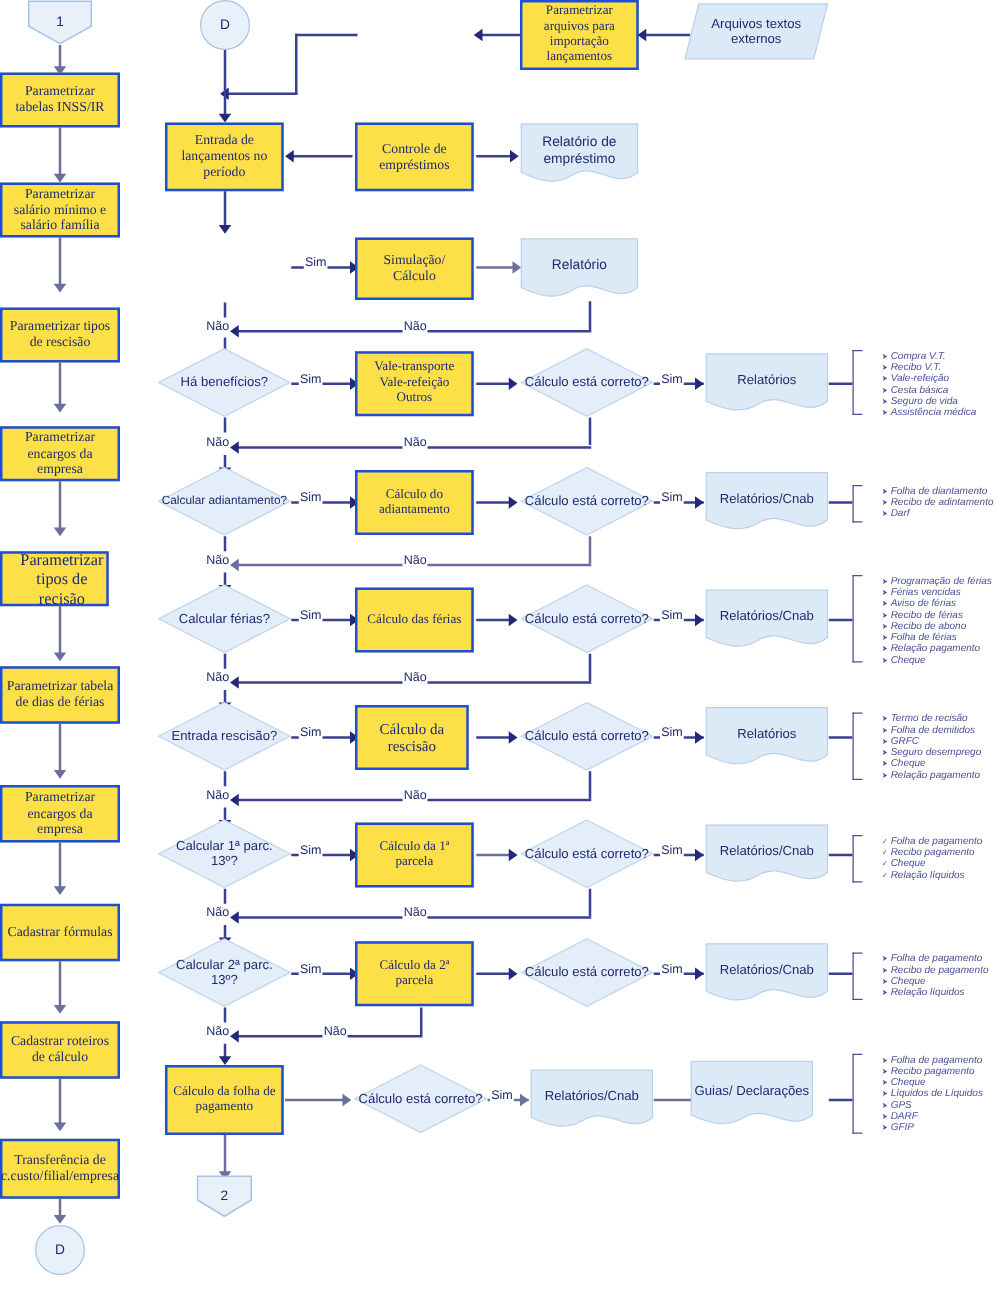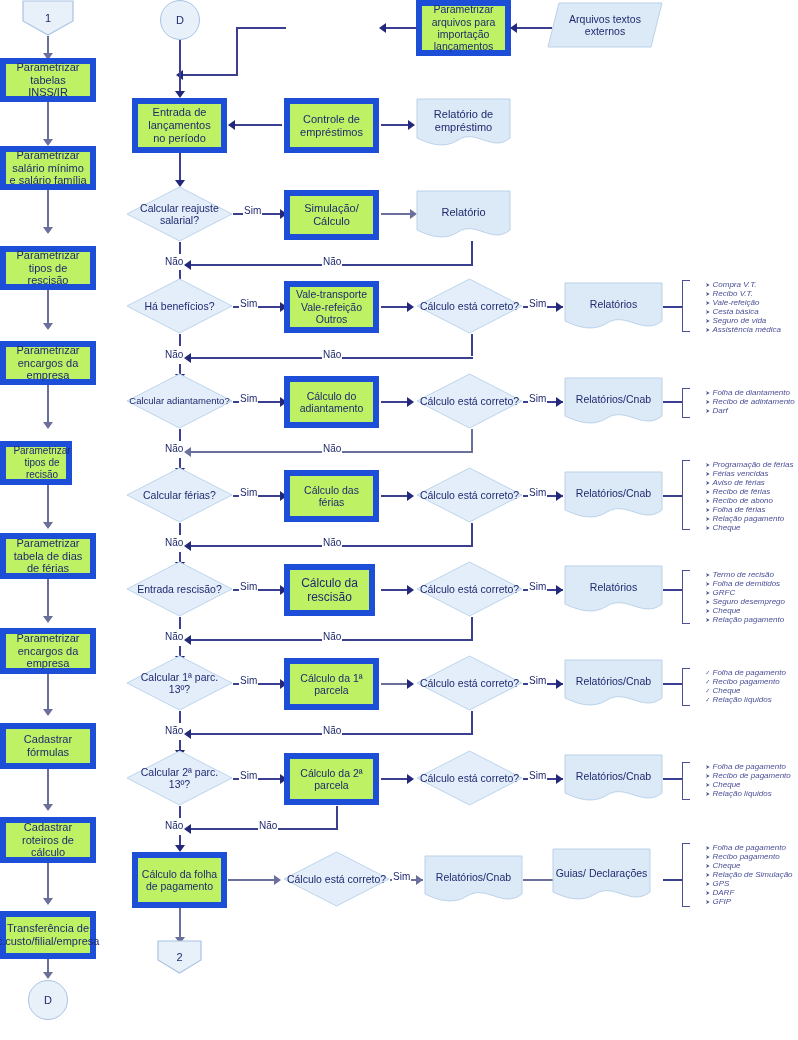--- a/index.html
+++ b/index.html
@@ -5,21 +5,21 @@
   html,body{margin:0;padding:0;background:#ffffff;}
   body{font-family:"Liberation Sans","DejaVu Sans",sans-serif;color:#20256e;}
   #canvas{position:relative;width:798px;height:1040px;background:#fff;overflow:hidden;}
 
   
   .node{position:absolute;box-sizing:border-box;display:flex;align-items:center;
         justify-content:center;text-align:center;line-height:1.18;color:#1f2a6e;}
   .node .lbl{display:block;padding:0 3px;}
 
   
-  .rect{background:#bef264;border:6px solid #1d4ed8;}
+  .rect{background:#fde047;border:2px solid #1d4ed8;font-family:Liberation Serif, serif;}
 
   
   .diamond{background:transparent;}
   .diamond svg{position:absolute;left:0;top:0;width:100%;height:100%;}
   .diamond .lbl{position:relative;z-index:2;}
 
   
   .doc{background:transparent;}
   .doc svg{position:absolute;left:0;top:0;width:100%;height:100%;}
   .doc .lbl{position:relative;z-index:2;}
@@ -93,21 +93,21 @@
     </div>
   <div class="ln v grey" style="left:47px;top:290px;height:36px;"></div>
   <div class="arw dg" style="left:43px;top:323px;"></div>
 
   <div class="node rect" style="left:0px;top:341px;width:96px;height:44px;font-size:11px;">
     <span class="lbl">Parametrizar encargos da empresa</span>
     </div>
   <div class="ln v grey" style="left:47px;top:385px;height:40px;"></div>
   <div class="arw dg" style="left:43px;top:422px;"></div>
 
-  <div class="node rect" style="left:0px;top:441px;width:72px;height:44px;font-size:10px;padding-left:12px;">
+  <div class="node rect" style="left:0px;top:441px;width:87px;height:44px;font-size:13px;padding-left:12px;">
     <span class="lbl">Parametrizar tipos de recisão</span>
     </div>
   <div class="ln v grey" style="left:47px;top:485px;height:40px;"></div>
   <div class="arw dg" style="left:43px;top:522px;"></div>
 
   <div class="node rect" style="left:0px;top:533px;width:96px;height:46px;font-size:11px;">
     <span class="lbl">Parametrizar tabela de dias de férias</span>
     </div>
   <div class="ln v grey" style="left:47px;top:579px;height:40px;"></div>
   <div class="arw dg" style="left:43px;top:616px;"></div>
@@ -186,26 +186,20 @@
     </div>
 
   <div class="ln h" style="left:232px;top:124px;width:50px;"></div>
   <div class="arw l" style="left:228px;top:120px;"></div>
   <div class="ln h" style="left:381px;top:124px;width:30px;"></div>
   <div class="arw r" style="left:408px;top:120px;"></div>
 
   <div class="ln v" style="left:179px;top:153px;height:30px;"></div>
   <div class="arw d" style="left:175px;top:180px;"></div>
 
-  <div class="node diamond" style="left:126px;top:186px;width:107px;height:56px;font-size:10.5px;">
-    <svg viewBox="0 0 107 56" preserveAspectRatio="none">
-        <polygon points="53.5,1 106,28 53.5,55 1,28" fill="#e4eefb" stroke="#bcd5ec" stroke-width="1"></polygon>
-      </svg>
-    <span class="lbl">Calcular reajuste salarial?</span>
-    </div>
 
   <div class="ln h" style="left:233px;top:213px;width:55px;"></div>
   <div class="elab" style="left:243px;top:205px;font-size:10px;">Sim</div>
   <div class="arw r" style="left:280px;top:209px;"></div>
 
   <div class="node rect" style="left:284px;top:190px;width:95px;height:50px;font-size:11px;">
     <span class="lbl">Simulação/ Cálculo</span>
     </div>
 
   <div class="ln h grey" style="left:381px;top:213px;width:31px;"></div>
@@ -554,21 +548,21 @@
     <span class="lbl" style="margin-top:-6px;">Guias/ Declarações</span>
     </div>
   <div class="ln h" style="left:663px;top:879px;width:19px;"></div>
 
   <div class="blist" style="left:682px;top:843px;font-size:8px;height:64px;">
     <div class="brk"></div>
     <ul>
         <li>Folha de pagamento</li>
         <li>Recibo pagamento</li>
         <li>Cheque</li>
-        <li>Relação de Simulação</li>
+        <li>Líquidos de Líquidos</li>
         <li>GPS</li>
         <li>DARF</li>
         <li>GFIP</li>
       </ul>
     </div>
 
   <div class="ln v grey" style="left:179px;top:908px;height:32px;"></div>
   <div class="arw dg" style="left:175px;top:937px;"></div>
   <div class="node pent" style="left:157px;top:940px;width:45px;height:34px;font-size:11px;">
     <svg viewBox="0 0 45 34" preserveAspectRatio="none">

